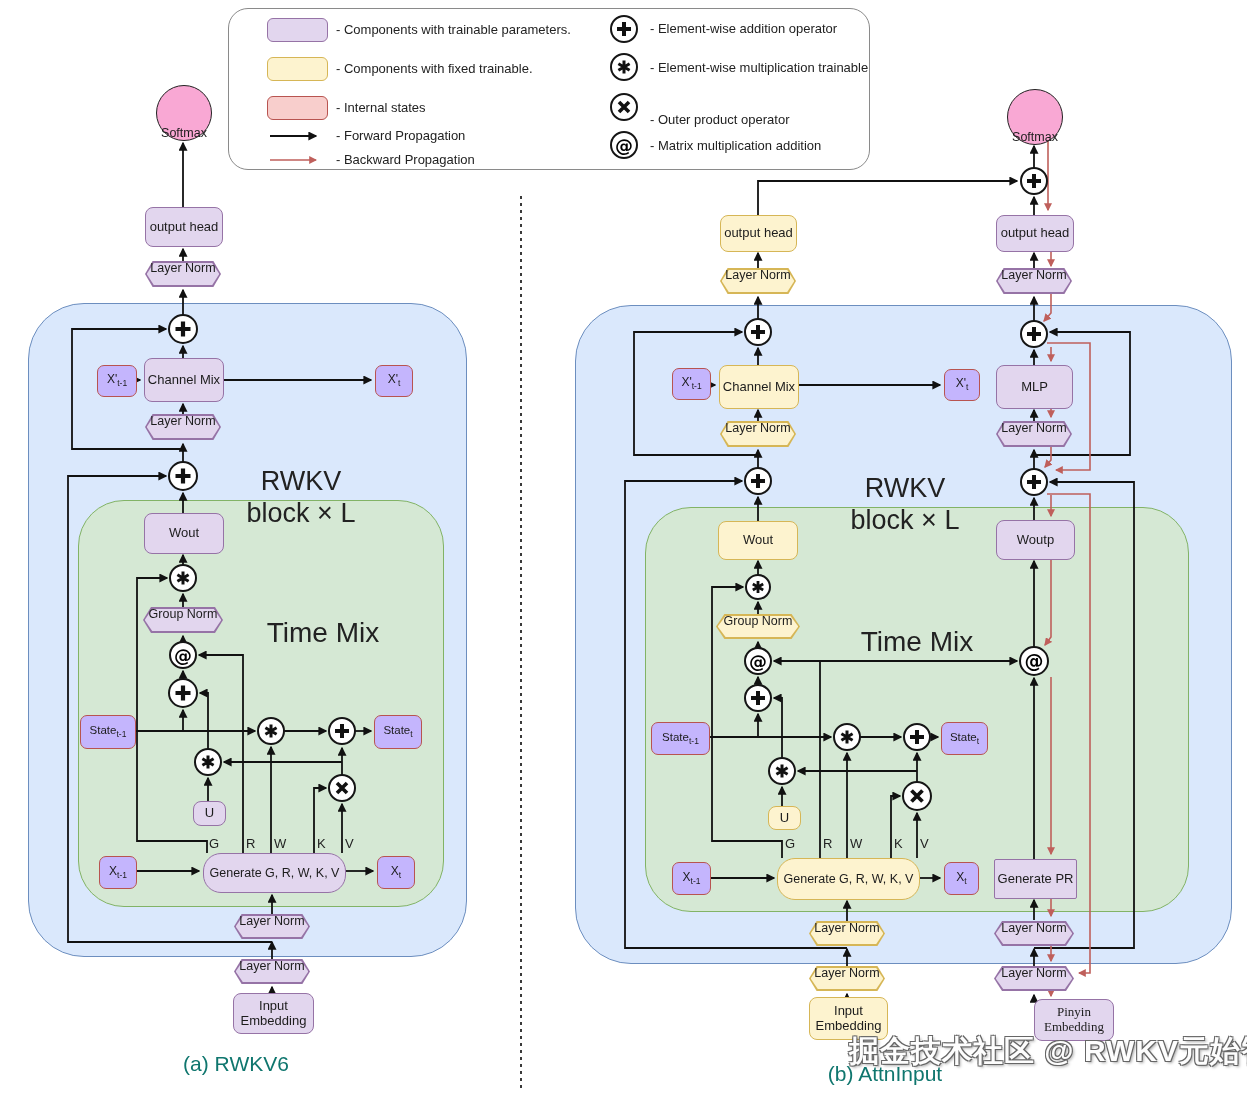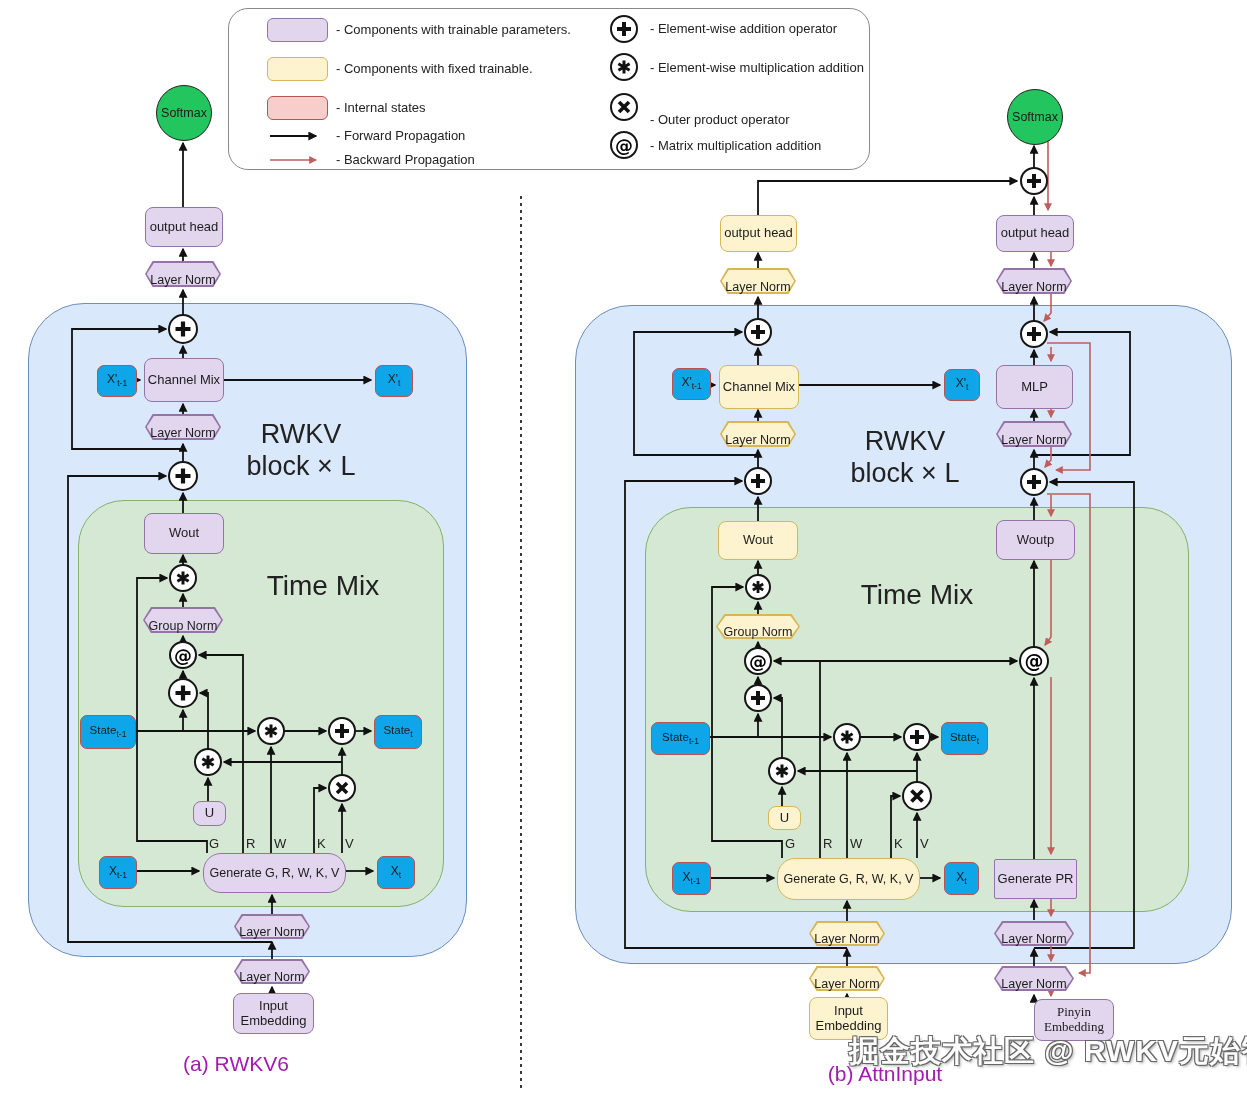--- a/index.html
+++ b/index.html
@@ -8,39 +8,39 @@
   .abs{position:absolute;}
   
   .blk{position:absolute;border:1.6px solid;}
   .blue{background:#dae8fc;border-color:#6c8ebf;border-radius:56px;}
   .green{background:#d5e8d4;border-color:#82b366;border-radius:46px;}
   
   .node{position:absolute;border:1.4px solid;border-radius:8px;display:flex;flex-direction:column;
         align-items:center;justify-content:center;text-align:center;font-size:13px;line-height:1.12;}
   .purple{background:#e2d6ee;border-color:#9673a6;}
   .yellow{background:#fdf3cf;border-color:#d6b656;}
-  .pink{background:#0ea5e9;border-color:#b85450;border-radius:7px;font-size:12px;}
-  .circle{position:absolute;border:1.6px solid #222;border-radius:50%;background:#22c55e;display:flex;
-          align-items:center;justify-content:center;font-size:12.5px;}
+  .pink{background:#c4b5fd;border-color:#b85450;border-radius:7px;font-size:12px;}
+  .circle{position:absolute;border:1.6px solid #222;border-radius:50%;background:#f9a8d4;display:flex;
+          align-items:flex-end;justify-content:center;font-size:12.5px;}
   sub{font-size:8.5px;}
   .st{font-size:11.5px;}
   .gensm{font-size:12.5px;border-radius:18px;}
   
-  .hex{position:absolute;display:flex;align-items:flex-end;justify-content:center;font-size:12.5px;}
+  .hex{position:absolute;display:flex;align-items:flex-start;justify-content:center;font-size:12.5px;}
   .hex::before{content:"";position:absolute;inset:0;background:var(--bc);
       clip-path:polygon(10% 0,90% 0,100% 50%,90% 100%,10% 100%,0 50%);}
   .hex::after{content:"";position:absolute;inset:1.7px;background:var(--fc);
       clip-path:polygon(10% 0,90% 0,100% 50%,90% 100%,10% 100%,0 50%);}
   .hex span{position:relative;z-index:1;}
   .hexp{--bc:#9673a6;--fc:#e2d6ee;}
   .hexy{--bc:#d6b656;--fc:#fdf3cf;}
   
   .txt{position:absolute;text-align:center;}
-  .big{font-size:27px;color:#222;}
-  .cap{font-size:21px;color:#a21caf;}
+  .big{font-size:27px;color:#222;margin-top:47px;}
+  .cap{font-size:21px;color:#0f766e;}
   .gate{position:absolute;font-size:13px;color:#222;}
   
   .legend{position:absolute;left:228px;top:8px;width:640px;height:160px;background:#fff;
           border:1.5px solid #8a8a8a;border-radius:20px;z-index:0;}
   .sw{position:absolute;width:59px;height:22px;border:1.5px solid;border-radius:6px;}
   .lg-t{position:absolute;font-size:13px;color:#222;white-space:nowrap;}
   svg{position:absolute;left:0;top:0;z-index:1;}
   .lay2{position:absolute;left:0;top:0;width:100%;height:100%;z-index:2;pointer-events:none;}
   .lay2 > *{pointer-events:auto;}
   .fw{stroke:#111;stroke-width:1.8;fill:none;}
@@ -303,21 +303,21 @@
 
     <div class="sw" style="left:267px;top:18px;background:#e2d6ee;border-color:#9673a6;"></div>
     <div class="sw" style="left:267px;top:57px;background:#fdf3cf;border-color:#d6b656;"></div>
     <div class="sw" style="left:267px;top:96px;background:#f8cecc;border-color:#b85450;"></div>
     <div class="lg-t" style="left:336px;top:22px;">- Components with trainable parameters.</div>
     <div class="lg-t" style="left:336px;top:61px;">- Components with fixed trainable.</div>
     <div class="lg-t" style="left:336px;top:100px;">- Internal states</div>
     <div class="lg-t" style="left:336px;top:128px;">- Forward Propagation</div>
     <div class="lg-t" style="left:336px;top:152px;">- Backward Propagation</div>
     <div class="lg-t" style="left:650px;top:21px;">- Element-wise addition operator</div>
-    <div class="lg-t" style="left:650px;top:60px;">- Element-wise multiplication addition</div>
+    <div class="lg-t" style="left:650px;top:60px;">- Element-wise multiplication trainable</div>
     <div class="lg-t" style="left:650px;top:112px;">- Outer product operator</div>
     <div class="lg-t" style="left:650px;top:138px;">- Matrix multiplication addition</div>
 
     <div class="circle" style="left:156px;top:85px;width:54px;height:54px;">
         <span>Softmax</span>
       </div>
     <div class="node purple" style="left:145px;top:207px;width:76px;height:38px;">
         <span>output head</span>
       </div>
     <div class="hex hexp" style="left:145px;top:261px;width:76px;height:26px;">

